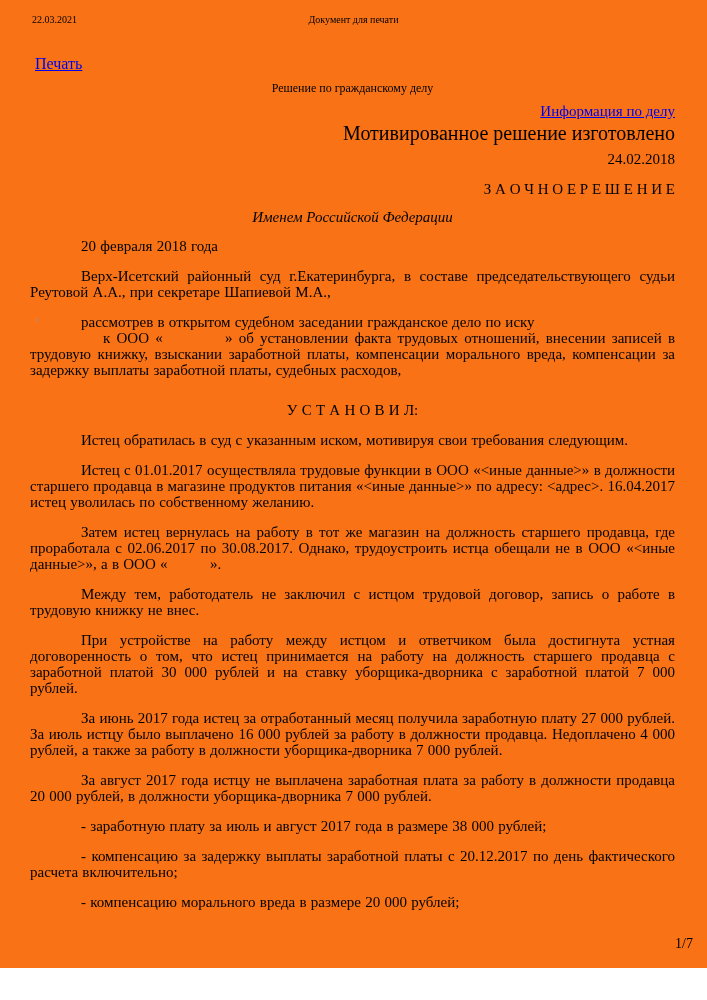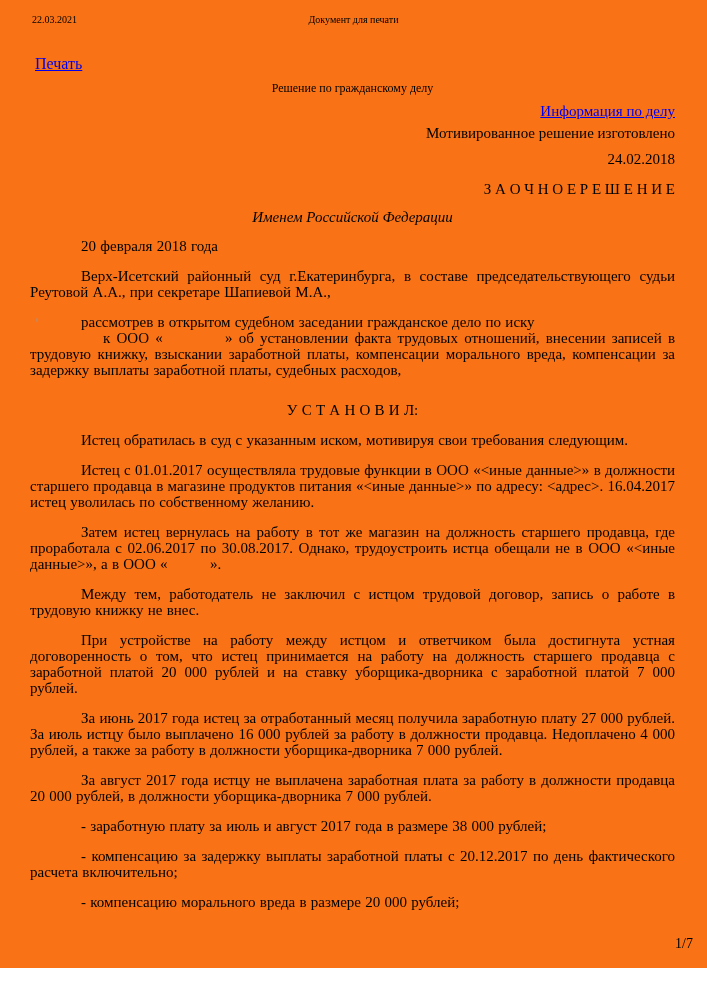--- a/index.html
+++ b/index.html
@@ -34,21 +34,21 @@
   }
   a.doc-link {
     color: #0000EE;
     text-decoration: underline;
     cursor: pointer;
   }
   .print-link-row { margin-top: 55px; font-size: 16px; line-height: 18px; }
   .print-link-row a { margin-left: 5px; }
   .doc-title { margin-top: 6px; text-align: center; font-size: 12px; line-height: 18px; }
   .info-link-row { margin-top: 5px; text-align: right; font-size: 15px; line-height: 18px; }
-  .right-line1 { margin-top: 4px; text-align: right; font-size: 15px; line-height: 18px; }
+  .right-line1 { margin-top: 4px; text-align: right; font-size: 20px; line-height: 18px; }
   .right-line2 { margin-top: 8px; text-align: right; font-size: 15px; line-height: 18px; }
   .main-heading { margin-top: 12px; text-align: right; font-size: 15px; line-height: 18px; }
   .sub-heading { margin-top: 10px; text-align: center; font-size: 15px; line-height: 18px; font-style: italic; }
   .body-block { margin-top: -2px; }
   p.para {
     margin: 14px 0 0 0;
     font-size: 15px;
     line-height: 16px;
     text-align: justify;
     text-indent: 51px;
@@ -97,21 +97,21 @@
     <div class="body-block">
         <p class="para">20 февраля 2018 года</p>
         <p class="para">Верх-Исетский районный суд г.Екатеринбурга, в составе председательствующего судьи Реутовой А.А., при секретаре Шапиевой М.А.,</p>
         <p class="para">рассмотрев в открытом судебном заседании гражданское дело по иску</p>
         <p class="para continuation">к ООО «&nbsp;&nbsp;&nbsp;&nbsp;&nbsp;&nbsp;&nbsp;&nbsp;&nbsp;&nbsp;» об установлении факта трудовых отношений, внесении записей в трудовую книжку, взыскании заработной платы, компенсации морального вреда, компенсации за задержку выплаты заработной платы, судебных расходов,</p>
         <p class="para center heading">У С Т А Н О В И Л:</p>
         <p class="para">Истец обратилась в суд с указанным иском, мотивируя свои требования следующим.</p>
         <p class="para">Истец с 01.01.2017 осуществляла трудовые функции в ООО «&lt;иные данные&gt;» в должности старшего продавца в магазине продуктов питания «&lt;иные данные&gt;» по адресу: &lt;адрес&gt;. 16.04.2017 истец уволилась по собственному желанию.</p>
         <p class="para">Затем истец вернулась на работу в тот же магазин на должность старшего продавца, где проработала с 02.06.2017 по 30.08.2017. Однако, трудоустроить истца обещали не в ООО «&lt;иные данные&gt;», а в ООО «&nbsp;&nbsp;&nbsp;&nbsp;&nbsp;&nbsp;&nbsp;&nbsp;&nbsp;&nbsp;».</p>
         <p class="para">Между тем, работодатель не заключил с истцом трудовой договор, запись о работе в трудовую книжку не внес.</p>
-        <p class="para">При устройстве на работу между истцом и ответчиком была достигнута устная договоренность о том, что истец принимается на работу на должность старшего продавца с заработной платой 20 000 рублей и на ставку уборщика-дворника с заработной платой 7 000 рублей.</p>
+        <p class="para">При устройстве на работу между истцом и ответчиком была достигнута устная договоренность о том, что истец принимается на работу на должность старшего продавца с заработной платой 30 000 рублей и на ставку уборщика-дворника с заработной платой 7 000 рублей.</p>
         <p class="para">За июнь 2017 года истец за отработанный месяц получила заработную плату 27 000 рублей. За июль истцу было выплачено 16 000 рублей за работу в должности продавца. Недоплачено 4 000 рублей, а также за работу в должности уборщика-дворника 7 000 рублей.</p>
         <p class="para">За август 2017 года истцу не выплачена заработная плата за работу в должности продавца 20 000 рублей, в должности уборщика-дворника 7 000 рублей.</p>
         <p class="para">- заработную плату за июль и август 2017 года в размере 38 000 рублей;</p>
         <p class="para">- компенсацию за задержку выплаты заработной платы с 20.12.2017 по день фактического расчета включительно;</p>
         <p class="para">- компенсацию морального вреда в размере 20 000 рублей;</p>
       </div>
   </div>
 
   <div class="stray-mark"></div>
 

